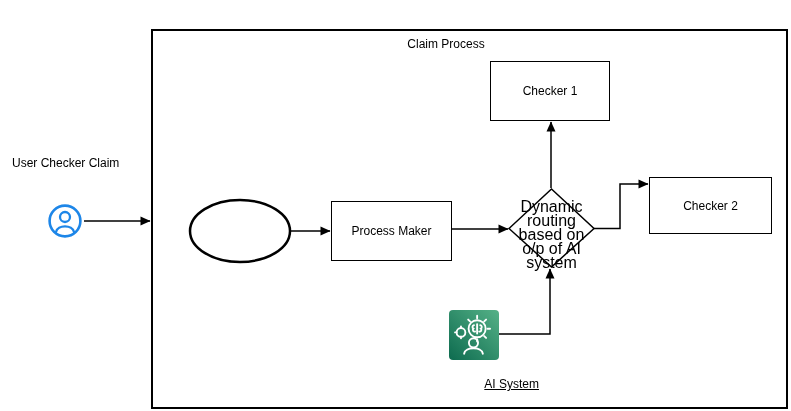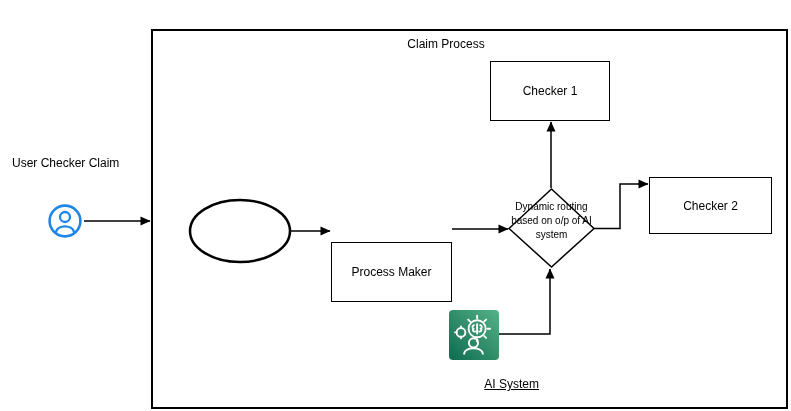--- a/index.html
+++ b/index.html
@@ -22,24 +22,24 @@
   }
   .floating-label{position:absolute;white-space:nowrap;}
   .wrap-label{position:absolute;text-align:center;line-height:14px;}
   #container-box{
     position:absolute;left:151px;top:29px;width:637px;height:380px;
     border:2px solid #000;box-sizing:border-box;background:transparent;
   }
   #title-label{left:400px;top:2px;width:92px;line-height:13px;margin-top:36px;}
   #user-label{left:12px;top:156px;}
   #user-icon{position:absolute;left:47px;top:203px;width:36px;height:36px;}
-  #process-maker{left:331px;top:201px;width:121px;height:60px;margin-top:41px;}
+  #process-maker{left:331px;top:201px;width:121px;height:60px;}
   #checker-1{left:490px;top:61px;width:120px;height:60px;}
   #checker-2{left:649px;top:155px;width:123px;height:57px;margin-top:22px;}
-  #decision-label{left:511px;top:200px;width:81px;font-size:10px;}
+  #decision-label{left:511px;top:200px;width:81px;font-size:16px;}
   #ai-icon{
     position:absolute;left:449px;top:310px;width:50px;height:50px;
     border-radius:4px;
     background:linear-gradient(45deg,#0d6b4f 0%,#55b187 100%);
   }
   #ai-icon svg{position:absolute;left:0;top:0;}
   #ai-label{left:438px;top:377px;width:101px;text-align:right;text-decoration:underline;}
 </style>
 </head>
 <body>

